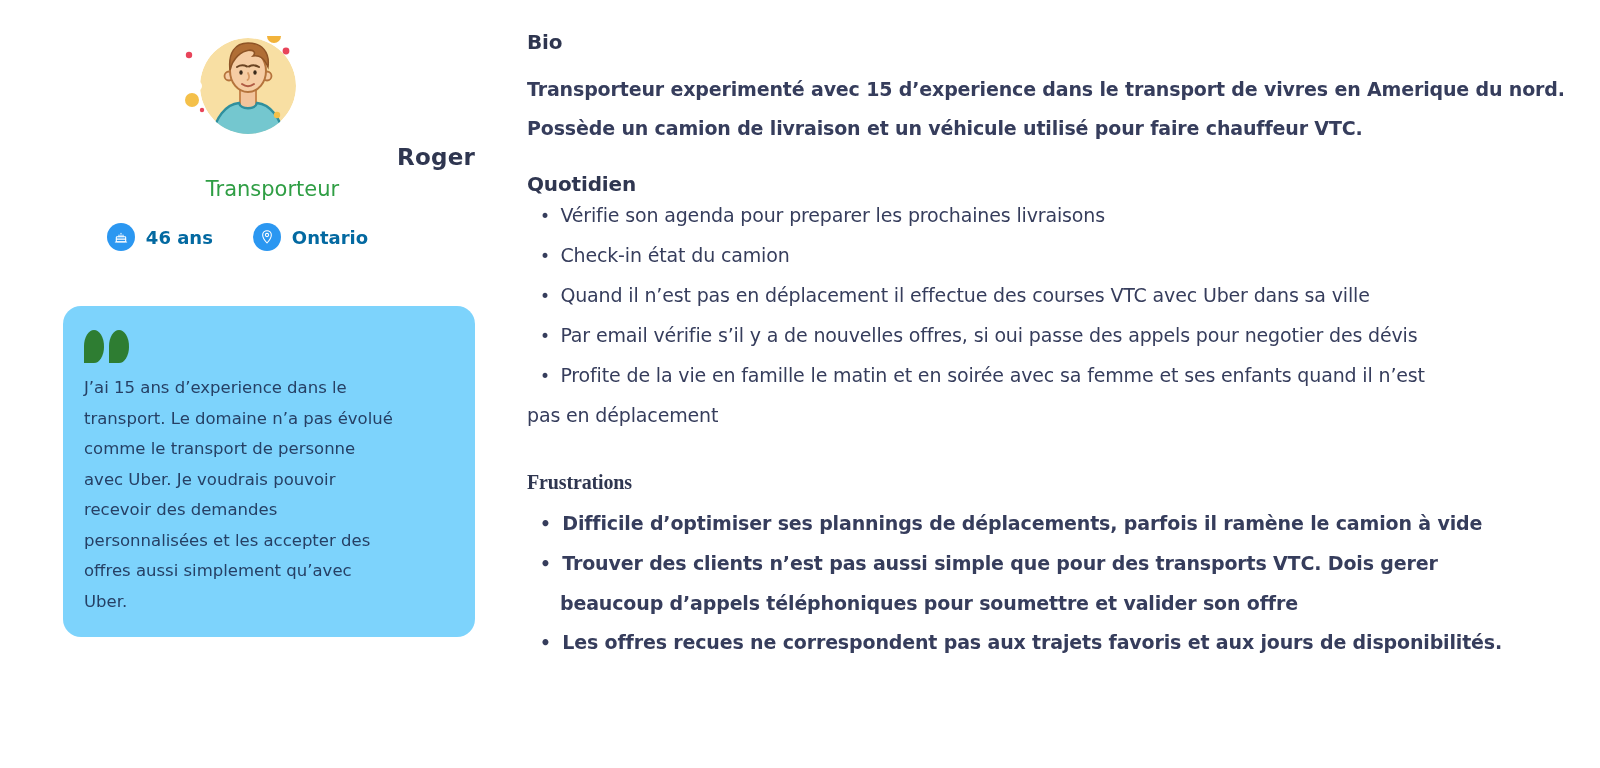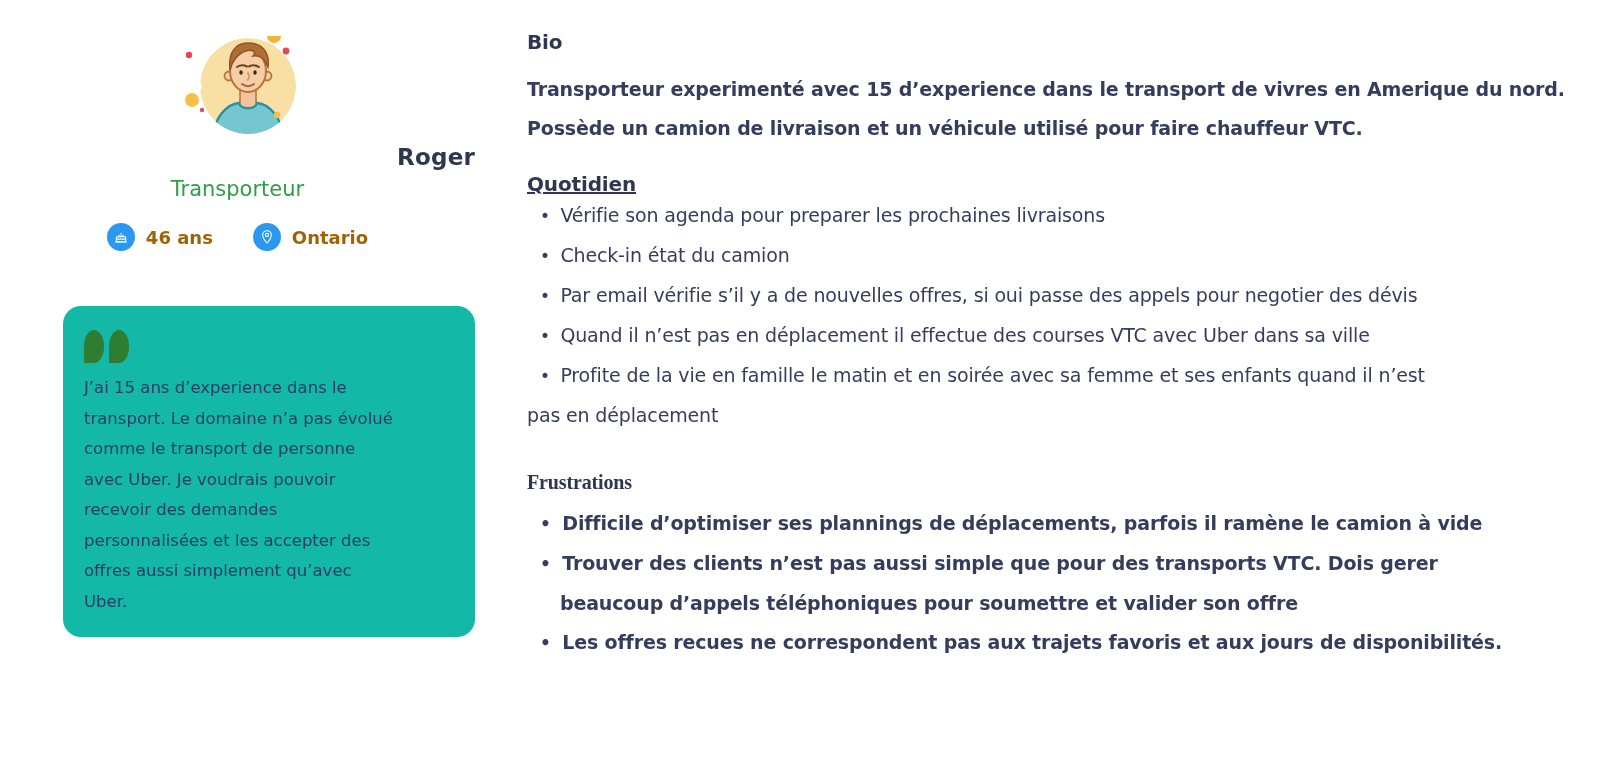--- a/index.html
+++ b/index.html
@@ -7,39 +7,39 @@
     position:relative; width:1600px; height:768px; overflow:hidden;
     background:#ffffff; color:#363D5C;
     font-family:"DejaVu Sans","Liberation Sans",sans-serif;
   }
   
   .left { position:absolute; left:0; top:0; width:475px; }
   .avatar-svg { display:block; margin:24px 0 0 183px; }
   .name { margin:4px 0 0; width:475px; text-align:right;
           font-size:23px; font-weight:700; color:#2F3650; letter-spacing:.2px; }
   .role { margin:7px 0 0; width:475px; text-align:center;
-          font-size:21px; font-weight:500; color:#2F9E44; }
+          font-size:21px; font-weight:500; color:#2F9E44;padding-left:35px; }
   .badges { margin-top:22px; width:475px; display:flex; justify-content:center;
             gap:40px; align-items:center; }
   .badge { display:flex; align-items:center; gap:11px;
-           font-size:18px; font-weight:600; color:#a16207; }
+           font-size:18px; font-weight:600; color:#0369a1; }
   .badge-icon { width:28px; height:28px; border-radius:50%; background:#2B97F1;
                 display:flex; align-items:center; justify-content:center; flex:0 0 auto; }
   .quote-card { margin:55px 0 0 63px; width:412px; box-sizing:border-box;
-                background:#14b8a6; border-radius:18px; padding:24px 24px 20px 21px; }
+                background:#7dd3fc; border-radius:18px; padding:24px 24px 20px 21px; }
   .qmarks { display:flex; gap:5px; height:33px; }
   .qmark { width:20px; height:33px; background:#2E7D32;
            border-radius:50% 50% 50% 0; }
   .quote-text { margin:10px 0 0; font-size:16.5px; line-height:30.5px;
                 font-weight:500; color:#264065; white-space:pre-line; }
   
   .right { position:absolute; left:527px; top:10px; width:1063px; letter-spacing:-0.15px; }
   .right h2 { margin:0; font-size:20px; font-weight:700; color:#2F3650; }
   .h-bio  { margin-top:20px !important; }
-  .h-quot { margin-top:24px !important;text-decoration:underline; }
+  .h-quot { margin-top:24px !important; }
   .h-fru  { margin-top:36px !important;font-family:Liberation Serif, serif; }
   .bio-text { margin:16px 0 0; font-size:19px; line-height:39px; white-space:pre-line;font-weight:bold; }
   ul.plain { list-style:none; margin:0 0 0; padding:0;
              font-size:19px; line-height:39px; }
   ul.plain.fru { margin-top:10px; }
   .q-item { white-space:pre-line; text-indent:13px; }
   .f-item { white-space:pre-line; padding-left:33px; text-indent:-20px;font-weight:bold; }
   .q-item::before, .f-item::before { content:"•\00a0\00a0"; font-size:17px; }
 </style>
 </head>
@@ -128,22 +128,22 @@
       <h2 class="h-bio">Bio</h2>
       <p class="bio-text">Transporteur experimenté avec 15 d’experience dans le transport de vivres en Amerique du nord.
 Possède un camion de livraison et un véhicule utilisé pour faire chauffeur VTC.</p>
     </section>
 
     <section>
       <h2 class="h-quot">Quotidien</h2>
       <ul class="plain">
         <li class="q-item">Vérifie son agenda pour preparer les prochaines livraisons</li>
         <li class="q-item">Check-in état du camion</li>
+        <li class="q-item">Quand il n’est pas en déplacement il effectue des courses VTC avec Uber dans sa ville</li>
         <li class="q-item">Par email vérifie s’il y a de nouvelles offres, si oui passe des appels pour negotier des dévis</li>
-        <li class="q-item">Quand il n’est pas en déplacement il effectue des courses VTC avec Uber dans sa ville</li>
         <li class="q-item">Profite de la vie en famille le matin et en soirée avec sa femme et ses enfants quand il n’est
 pas en déplacement</li>
       </ul>
     </section>
 
     <section>
       <h2 class="h-fru">Frustrations</h2>
       <ul class="plain fru">
         <li class="f-item">Difficile d’optimiser ses plannings de déplacements, parfois il ramène le camion à vide</li>
         <li class="f-item">Trouver des clients  n’est pas aussi simple que pour des transports VTC. Dois gerer

